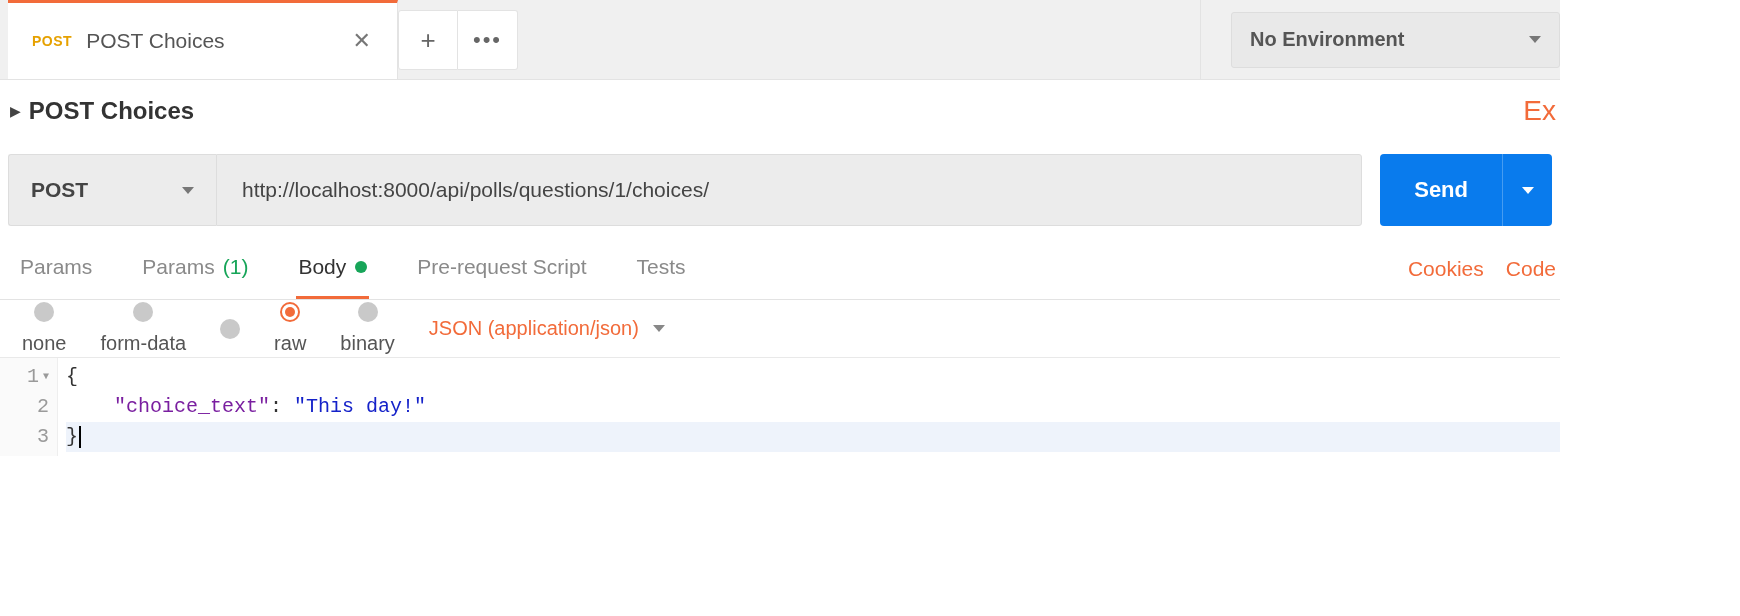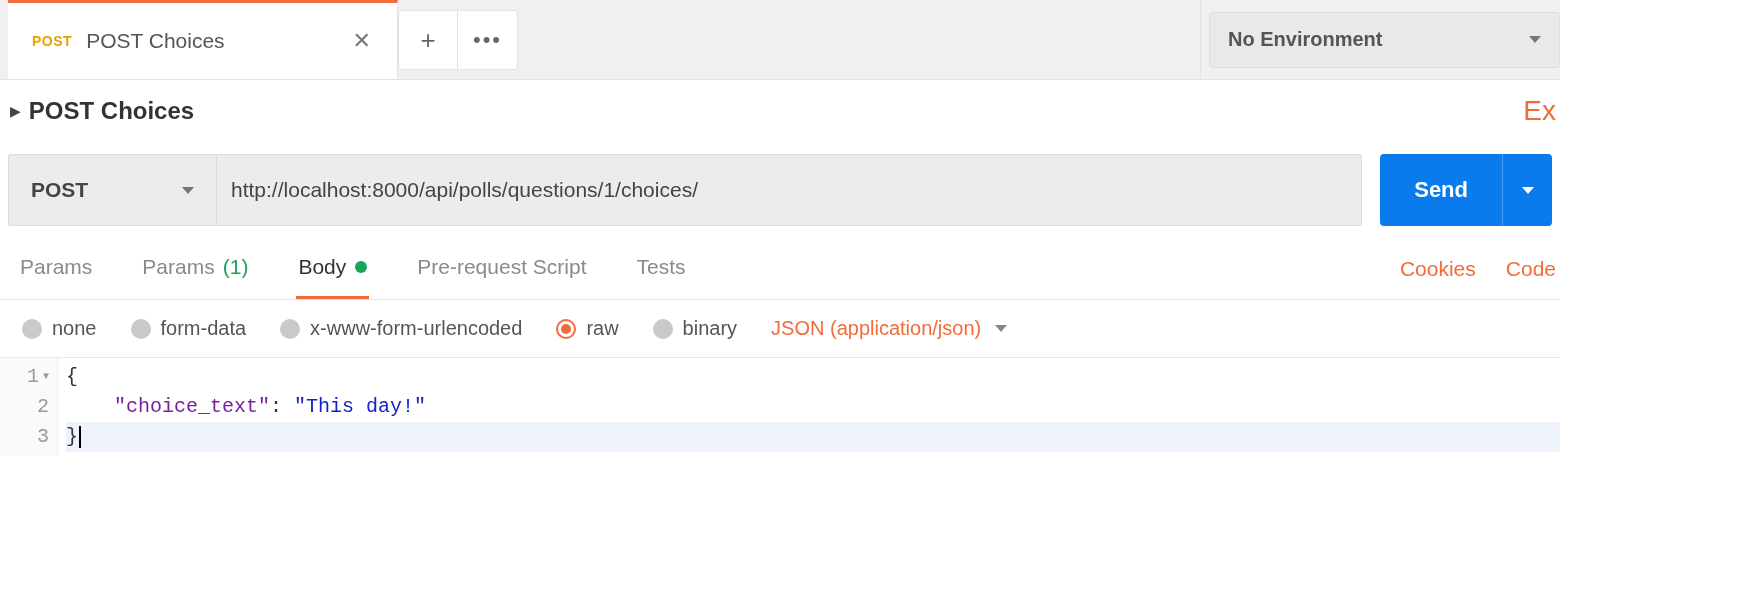--- a/index.html
+++ b/index.html
@@ -79,21 +79,21 @@
   .env-area {
     display: flex;
     align-items: center;
     padding-right: 0;
     border-left: 1px solid #e3e3e3;
     width: 360px;
   }
   .env-select {
     flex: 1;
     height: 56px;
-    margin: 12px 0 12px 8px;
+    margin: 12px 0 12px 30px;
     background: #e9e9e9;
     border: 1px solid #ddd;
     border-radius: 3px;
     display: flex;
     align-items: center;
     padding: 0 18px;
     color: #555;
     font-size: 20px;
     font-weight: 600;
     justify-content: space-between;
@@ -160,21 +160,21 @@
     display: flex;
     flex: 1;
   }
   .url-input {
     flex: 1;
     background: #ececec;
     border: 1px solid #ddd;
     border-radius: 0 3px 3px 0;
     display: flex;
     align-items: center;
-    padding: 0 14px;
+    padding: 0 25px;
     font-size: 21px;
     color: #444;
   }
   .send-combo {
     display: flex;
   }
   .send-btn {
     background: #097bed;
     color: #fff;
     font-weight: 700;
@@ -233,40 +233,41 @@
     color: #17a559;
   }
   .dot-indicator {
     width: 12px; height: 12px;
     border-radius: 50%;
     background: #17a559;
     display: inline-block;
   }
   .right-links {
     display: flex;
-    gap: 30px;
+    gap: 22px;
     font-size: 21px;
   }
   .right-links span { color: #f26b3a; }
 
   
   .bodytype-row {
     display: flex;
     align-items: center;
     height: 58px;
     gap: 34px;
     padding-left: 22px;
     border-bottom: 1px solid #e9e9e9;
   }
   .radio-opt {
     display: flex;
     align-items: center;
     gap: 10px;
     font-size: 20px;
     color: #555;
+    flex-direction: column;
   }
   .radio-circle {
     width: 20px; height: 20px;
     border-radius: 50%;
     background: #c9c9c9;
     display: inline-block;
     position: relative;
   }
   .radio-circle.selected {
     background: #fff;
@@ -428,21 +429,20 @@
   <div class="radio-opt">
     <span class="radio-circle"></span>
     <span>none</span>
   </div>
   <div class="radio-opt">
     <span class="radio-circle"></span>
     <span>form-data</span>
   </div>
   <div class="radio-opt">
     <span class="radio-circle"></span>
-    <span>x-www-form-urlencoded</span>
   </div>
   <div class="radio-opt">
     <span class="radio-circle selected"></span>
     <span>raw</span>
   </div>
   <div class="radio-opt">
     <span class="radio-circle"></span>
     <span>binary</span>
   </div>
   <div class="content-type">

